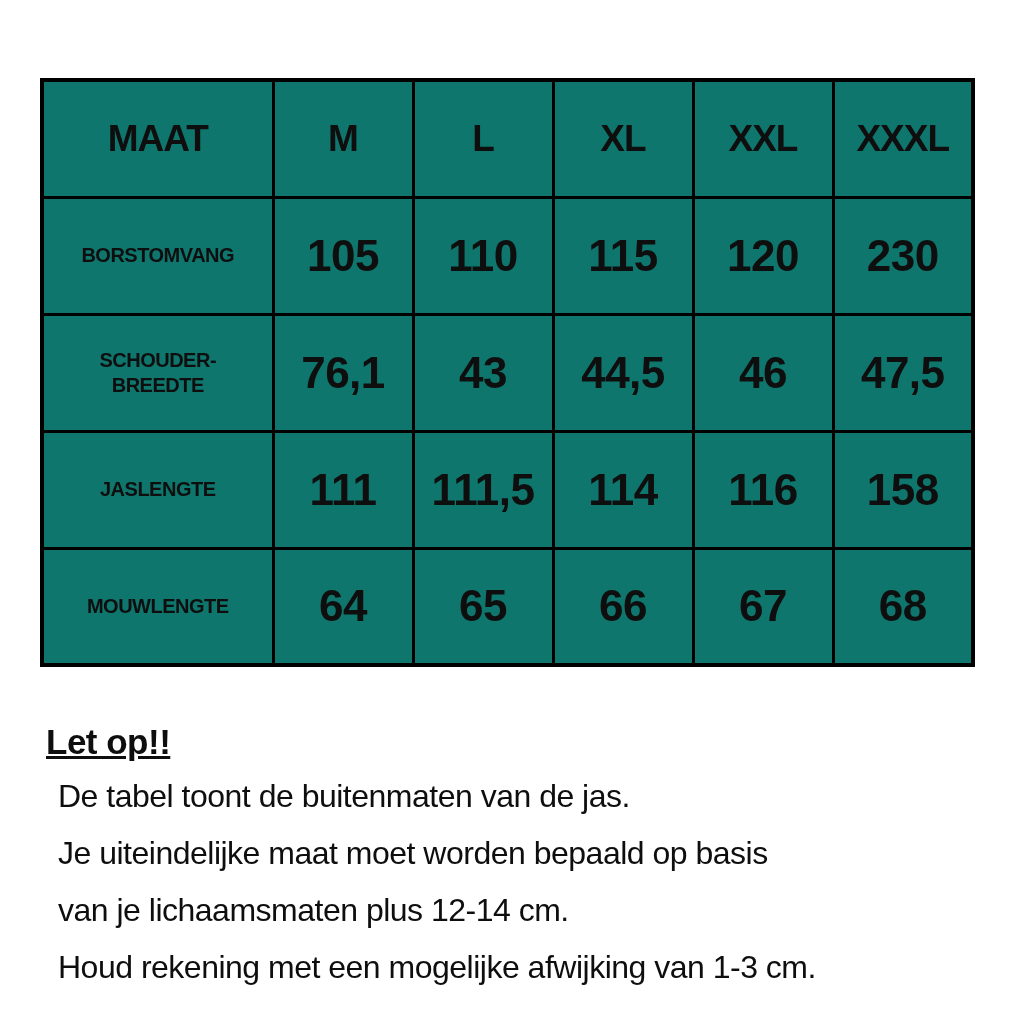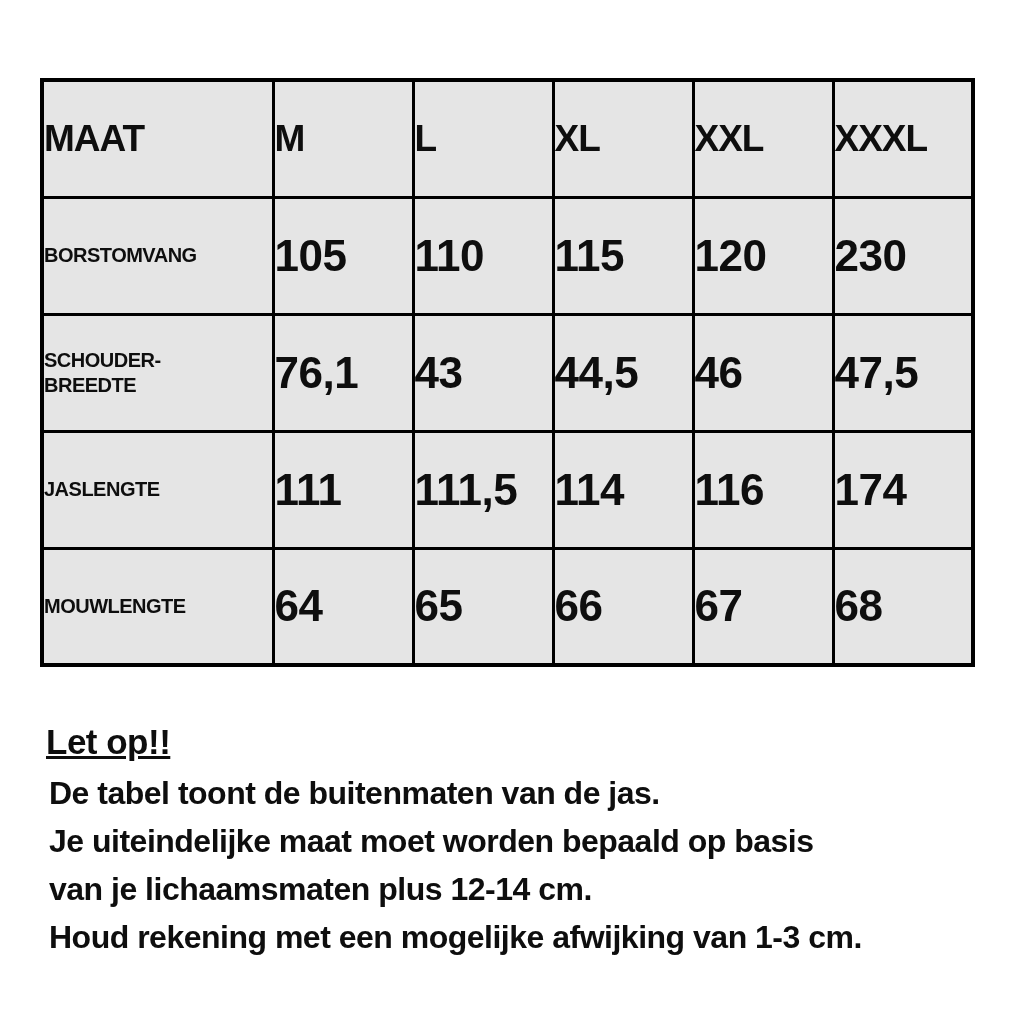--- a/index.html
+++ b/index.html
@@ -22,25 +22,25 @@
   table.size-table {
     position: absolute;
     left: 40px;
     top: 78px;
     border-collapse: collapse;
     table-layout: fixed;
     border: 4px solid #000;
   }
   .size-table th, .size-table td {
     border: 3px solid #000;
-    text-align: left;
+    text-align: center;
     vertical-align: middle;
     height: 117px;
     padding: 0;
-    background: #e5e5e5;
+    background: #0f766e;
   }
   .size-table .col-label { width: 231px; }
   .size-table .col-size  { width: 140px; }
   .size-table thead th {
     font-size: 37px;
     font-weight: 700;
     letter-spacing: -1px;
   }
   .size-table tbody th.row-label {
     font-size: 20px;
@@ -61,23 +61,23 @@
     width: 940px;
   }
   .note-title {
     margin: 0 0 9px 0;
     font-size: 35px;
     font-weight: 700;
     letter-spacing: -0.5px;
     text-decoration: underline;
   }
   .note-line {
-    margin: 3px;
+    margin: 12px;
     font-size: 32px;
-    font-weight: 700;
+    font-weight: 400;
     letter-spacing: -0.5px;
     line-height: 45px;
   }
 </style>
 </head>
 <body>
 
 <div class="page">
 
   <table class="size-table">
@@ -108,21 +108,21 @@
         <td class="value-cell">44,5</td>
         <td class="value-cell">46</td>
         <td class="value-cell">47,5</td>
       </tr>
       <tr>
         <th class="row-label">JASLENGTE</th>
         <td class="value-cell">111</td>
         <td class="value-cell">111,5</td>
         <td class="value-cell">114</td>
         <td class="value-cell">116</td>
-        <td class="value-cell">174</td>
+        <td class="value-cell">158</td>
       </tr>
       <tr>
         <th class="row-label">MOUWLENGTE</th>
         <td class="value-cell">64</td>
         <td class="value-cell">65</td>
         <td class="value-cell">66</td>
         <td class="value-cell">67</td>
         <td class="value-cell">68</td>
       </tr>
     </tbody>

